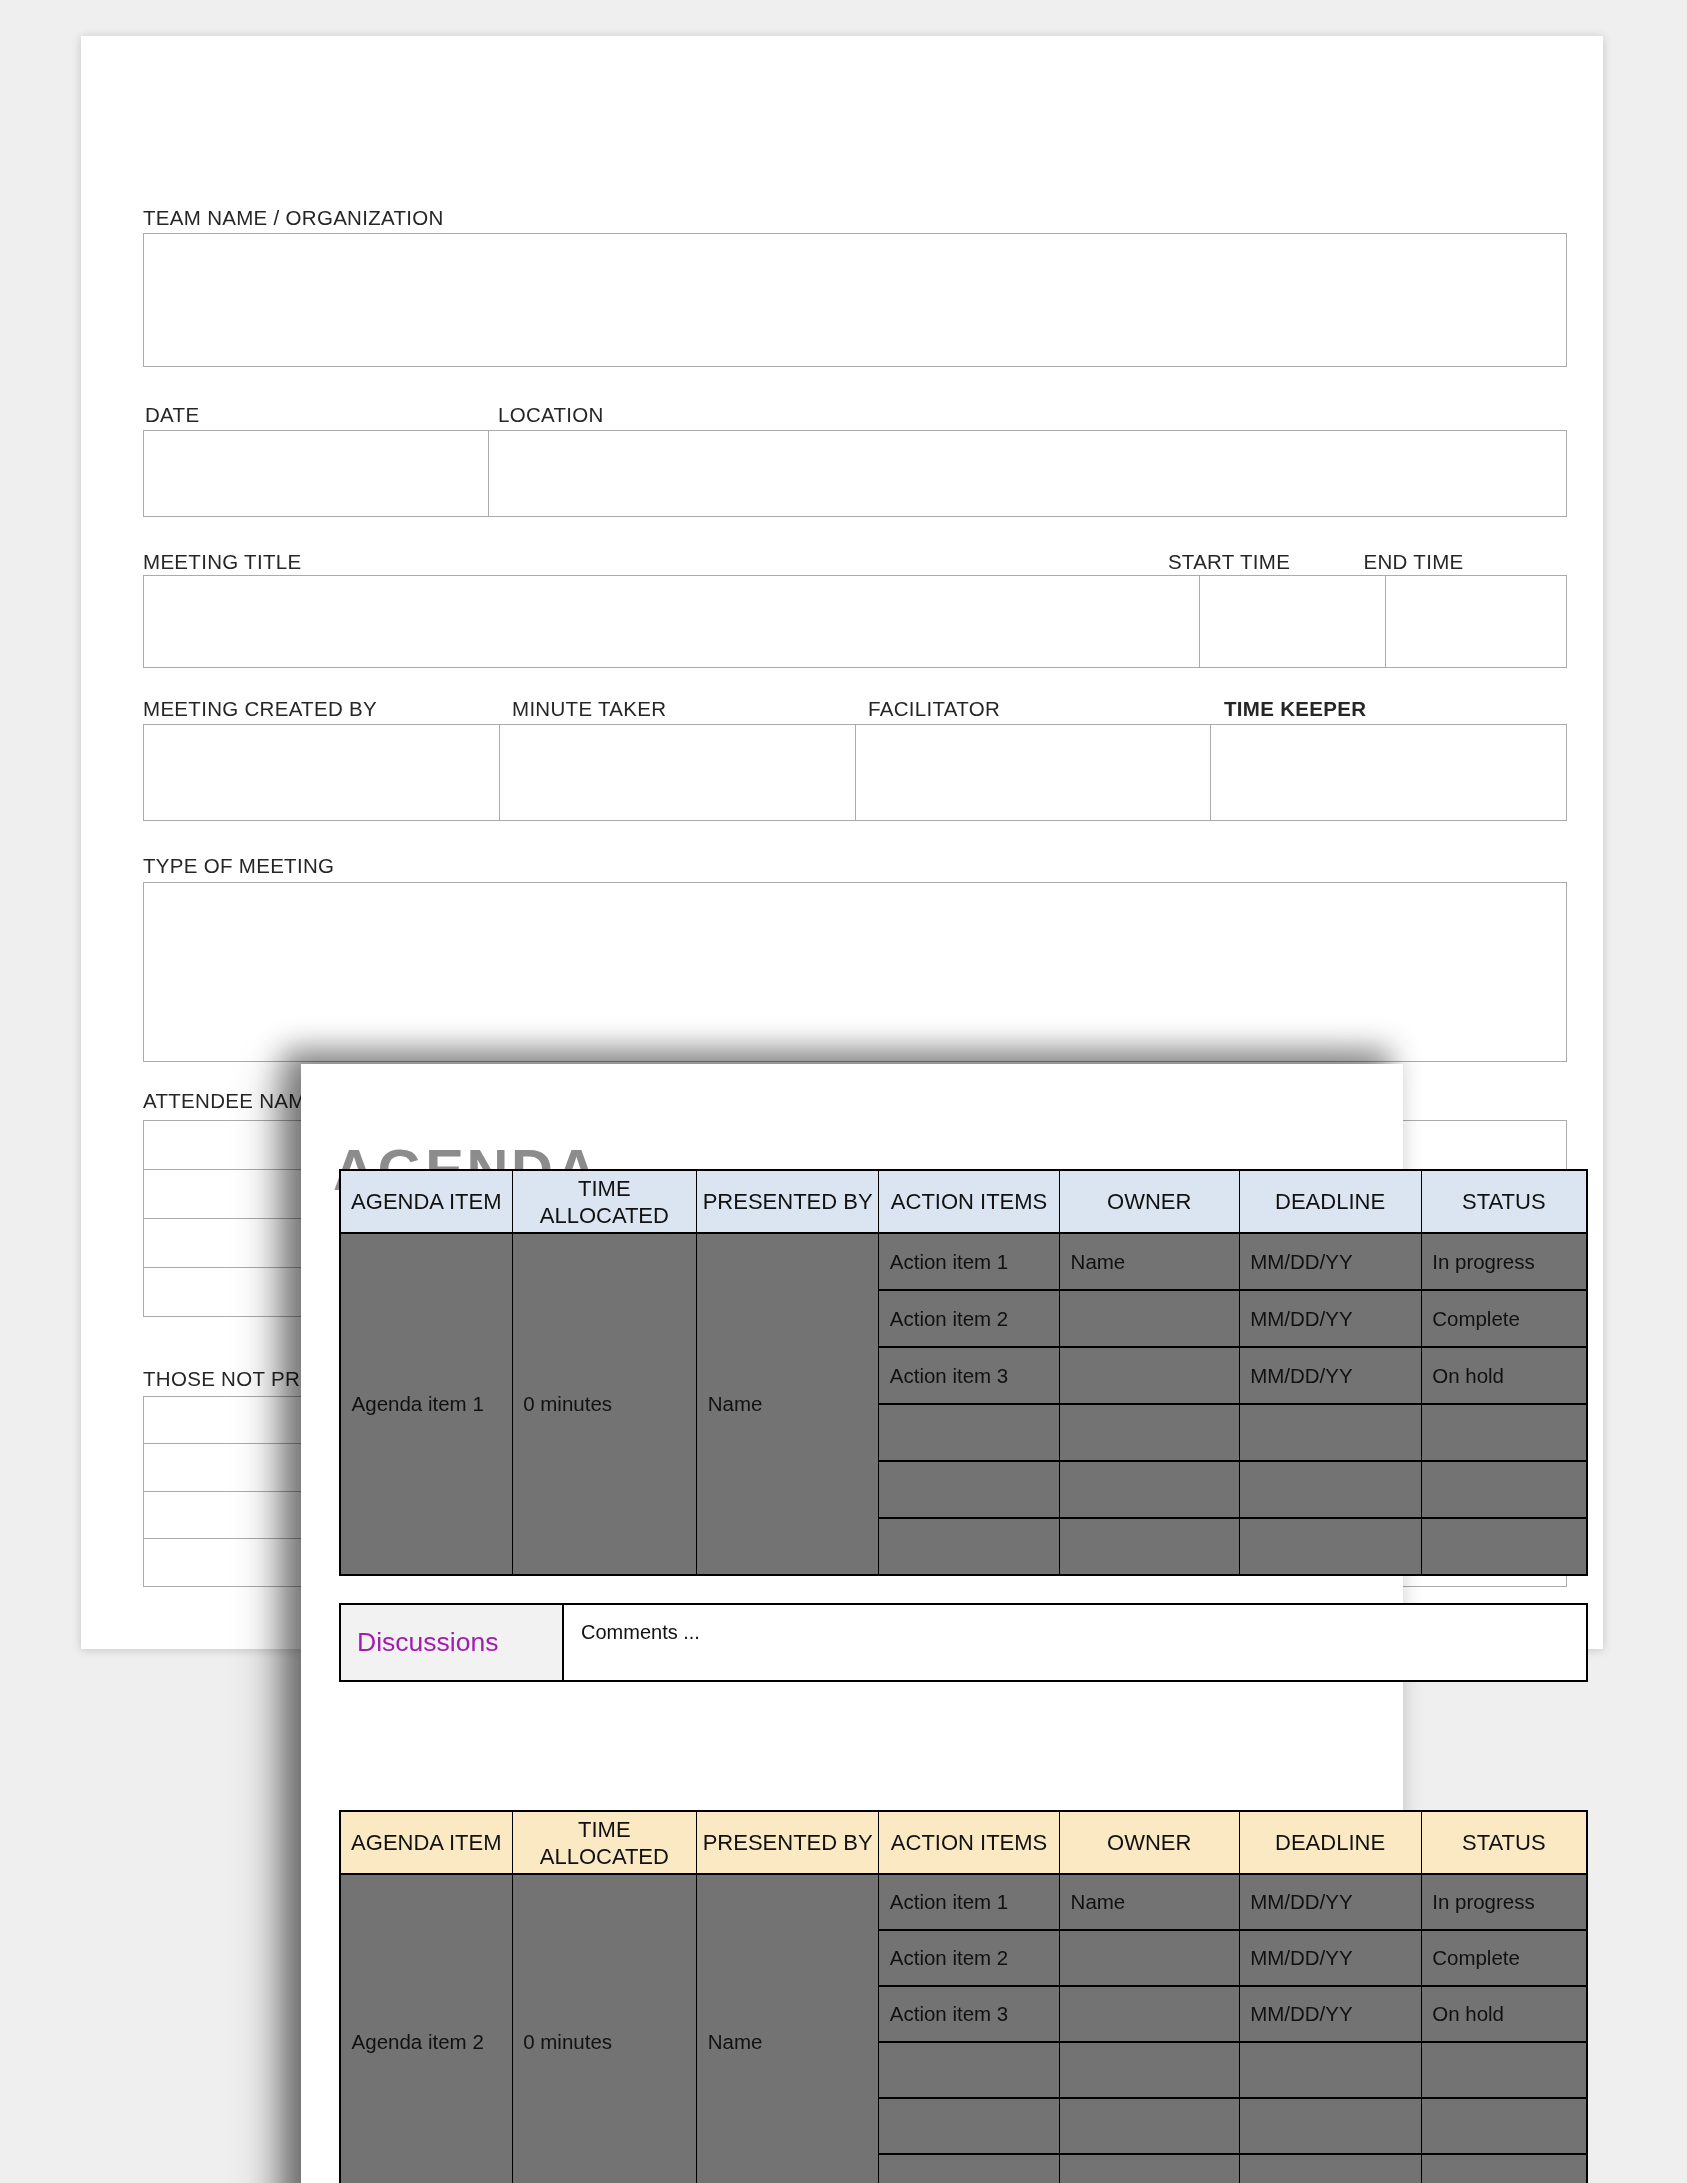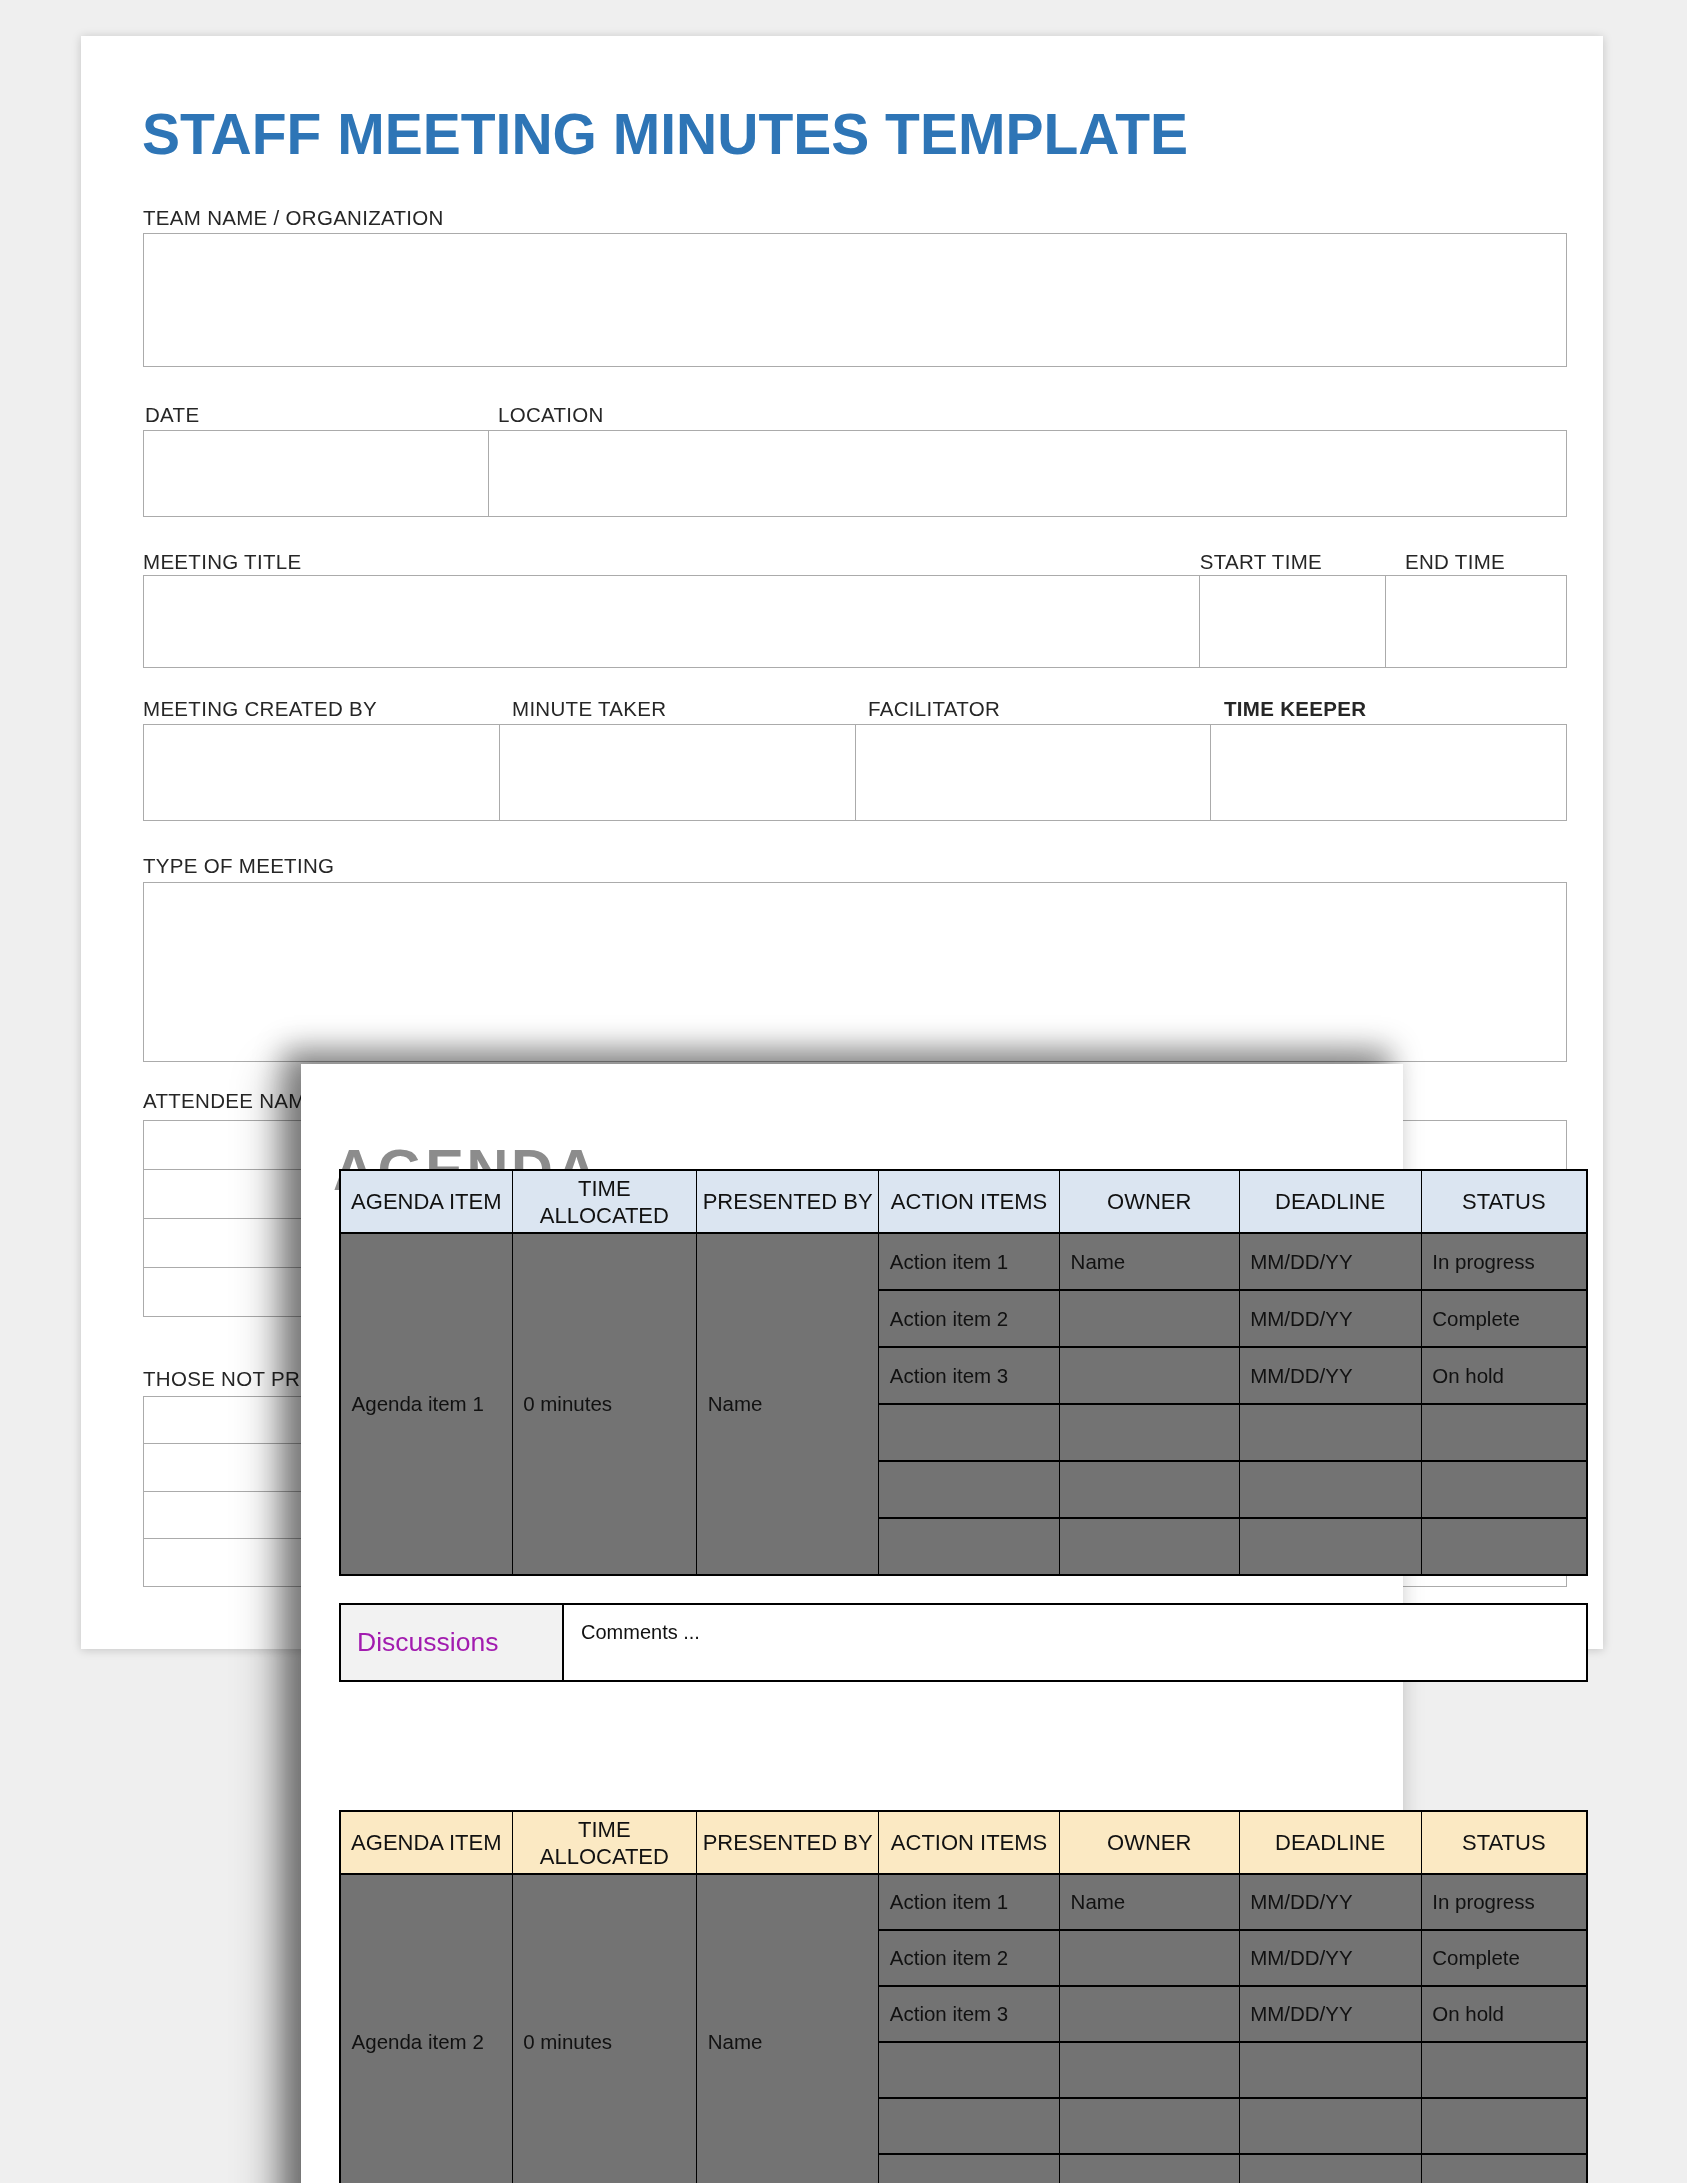--- a/index.html
+++ b/index.html
@@ -5,21 +5,21 @@
   html,body{margin:0;padding:0;}
   body{font-family:"Liberation Sans",sans-serif;}
   .stage{position:relative;width:1687px;height:2183px;background:var(--canvas-bg,#efefef);overflow:hidden;}
   .page{position:absolute;background:var(--page-bg,#fff);}
   .page1{left:81px;top:36px;width:1522px;height:1613px;box-shadow:0 1.3px 9.3px rgba(0,0,0,.18);}
   .page2{left:301px;top:1064px;width:1102px;height:1174px;
          box-shadow:-14.6px -12px 28px 2.6px rgba(0,0,0,.42), -30px 4px 40px rgba(0,0,0,.22);}
   .p1-title{position:absolute;left:61px;top:32px;font-size:57px;line-height:57px;font-weight:bold;
             color:var(--title-blue,#2e75b6);letter-spacing:0px;white-space:nowrap;}
   .lbl{position:absolute;font-size:20.5px;line-height:22.5px;color:#262626;letter-spacing:0.3px;white-space:nowrap;}
-  .lbl.center{text-align:right;}
+  .lbl.center{text-align:center;}
   .fieldbox{position:absolute;background:#fff;border:1.3px solid var(--field-border-gray,#ababab);box-sizing:border-box;}
   .fieldrow{position:absolute;display:flex;border:1.3px solid var(--field-border-gray,#ababab);box-sizing:border-box;background:#fff;}
   .fieldrow>div{box-sizing:border-box;border-left:1.3px solid var(--field-border-gray,#ababab);height:100%;}
   .fieldrow>div:first-child{border-left:none;}
   .listrow{position:absolute;left:62px;width:1424px;background:#fff;border:1.3px solid var(--field-border-gray,#ababab);box-sizing:border-box;}
   .hdr2{position:absolute;font-size:58px;line-height:58px;color:var(--heading-gray,#8c8c8c);letter-spacing:2.6px;}
   table.agenda{position:absolute;left:38px;width:1249px;border-collapse:collapse;table-layout:fixed;
                border:2px solid var(--table-border,#000);}
   table.agenda th{font-weight:normal;font-size:22px;line-height:27px;text-align:center;vertical-align:middle;
                   padding:0 4px;color:#111;}
@@ -40,21 +40,20 @@
   table.notes tr.r1{height:77px;}
   table.notes tr.r2{height:71px;}
 </style>
 </head>
 <body>
 
 <div class="stage">
 
   <section class="page page1">
 
-    <h1 class="p1-title">STAFF MEETING MINUTES TEMPLATE</h1>
 
     <span class="lbl" style="left:62px;top:171px;">TEAM NAME / ORGANIZATION</span>
     <div class="fieldbox" style="left:62px;top:197px;width:1424px;height:134px;"></div>
 
     <span class="lbl" style="left:64px;top:368px;">DATE</span>
     <span class="lbl" style="left:417px;top:368px;">LOCATION</span>
     <div class="fieldrow" style="left:62px;top:394px;width:1424px;height:87px;">
       <div style="width:344px;"></div>
       <div style="flex:1;"></div>
     </div>

